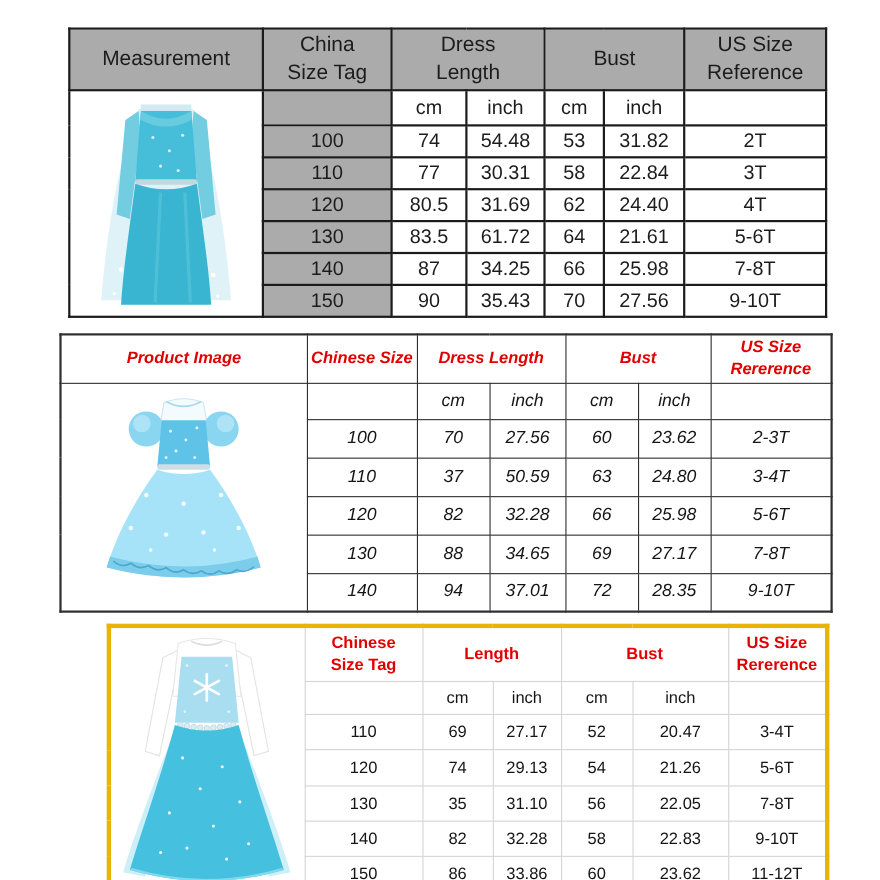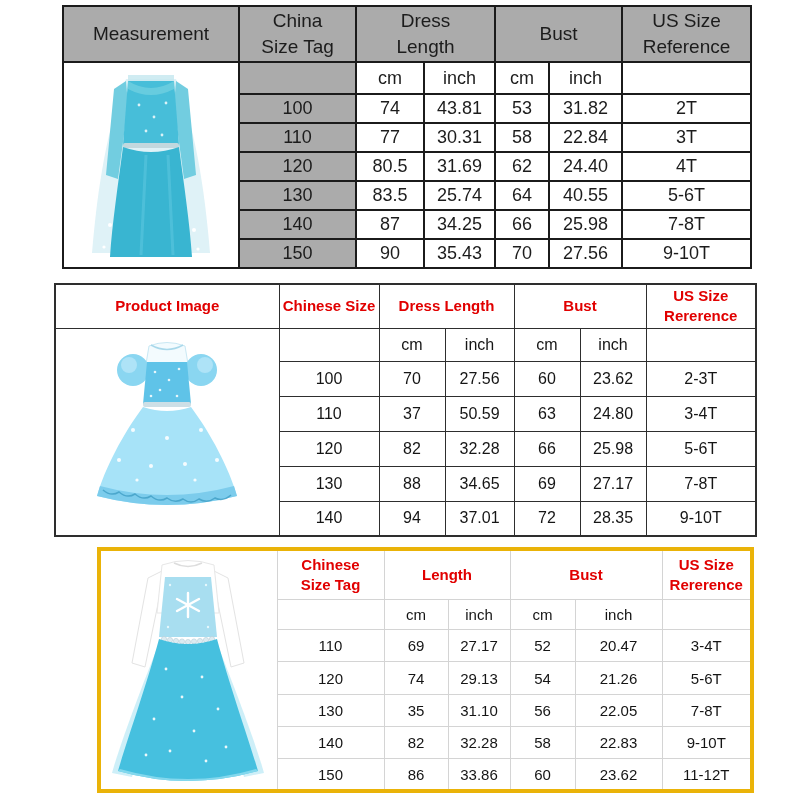--- a/index.html
+++ b/index.html
@@ -8,35 +8,36 @@
     width: 800px; height: 800px;
     background: #ffffff;
     font-family: "Liberation Sans", "DejaVu Sans", sans-serif;
     position: relative;
     overflow: hidden;
   }
   table.tbl {
     border-collapse: collapse;
     table-layout: fixed;
     position: absolute;
+    margin-top: 20px;
   }
   td { text-align: center; vertical-align: middle; padding: 0; overflow: hidden; }
   .pre { white-space: pre-line; }
 
   
   .t1 { left: 62px; top: 5px; width: 688px; border: 2px solid #1b1b1b; }
   .t1 td { border: 2px solid #1b1b1b; color: #1c1c1c; font-size: 18px; }
   .t1 td.hdr { background: #ababab; font-size: 19px; height: 56px; line-height: 1.35; }
   .t1 td.gray { background: #ababab; }
   .t1 tr.units td { height: 32px; font-size: 18px; }
   .t1 tr.data td { height: 29px; }
   .t1 td.imgcell { background: #ffffff; }
 
   
-  .t2 { left: 54px; top: 283px; width: 701px; border: 2px solid #2e2e2e; }
+  .t2 { left: 54px; top: 283px; width: 701px; border: 2px solid #2e2e2e; font-style: italic; }
   .t2 td { border: 1px solid #2e2e2e; color: #151515; font-size: 16px; }
   .t2 td.hdr { color: #e10000; font-weight: bold; font-size: 15px; height: 44px; line-height: 1.35; background: #fff; }
   .t2 tr.units td { height: 33px; }
   .t2 tr.data td { height: 35px; }
 
   
   .t3 { left: 97px; top: 547px; width: 653px; border: 4px solid #eab308; }
   .t3 td { border: 1px solid #d4d4d4; color: #151515; font-size: 15px; }
   .t3 td.hdr { color: #e10000; font-weight: bold; font-size: 15px; height: 47px; line-height: 1.35; }
   .t3 tr.units td { height: 28px; }
@@ -101,21 +102,21 @@
     <td class="gray"></td>
     <td>cm</td>
     <td>inch</td>
     <td>cm</td>
     <td>inch</td>
     <td></td>
   </tr>
   <tr class="data">
     <td class="gray">100</td>
     <td>74</td>
-    <td>43.81</td>
+    <td>54.48</td>
     <td>53</td>
     <td>31.82</td>
     <td>2T</td>
   </tr>
   <tr class="data">
     <td class="gray">110</td>
     <td>77</td>
     <td>30.31</td>
     <td>58</td>
     <td>22.84</td>
@@ -125,23 +126,23 @@
     <td class="gray">120</td>
     <td>80.5</td>
     <td>31.69</td>
     <td>62</td>
     <td>24.40</td>
     <td>4T</td>
   </tr>
   <tr class="data">
     <td class="gray">130</td>
     <td>83.5</td>
-    <td>25.74</td>
+    <td>61.72</td>
     <td>64</td>
-    <td>40.55</td>
+    <td>21.61</td>
     <td>5-6T</td>
   </tr>
   <tr class="data">
     <td class="gray">140</td>
     <td>87</td>
     <td>34.25</td>
     <td>66</td>
     <td>25.98</td>
     <td>7-8T</td>
   </tr>

